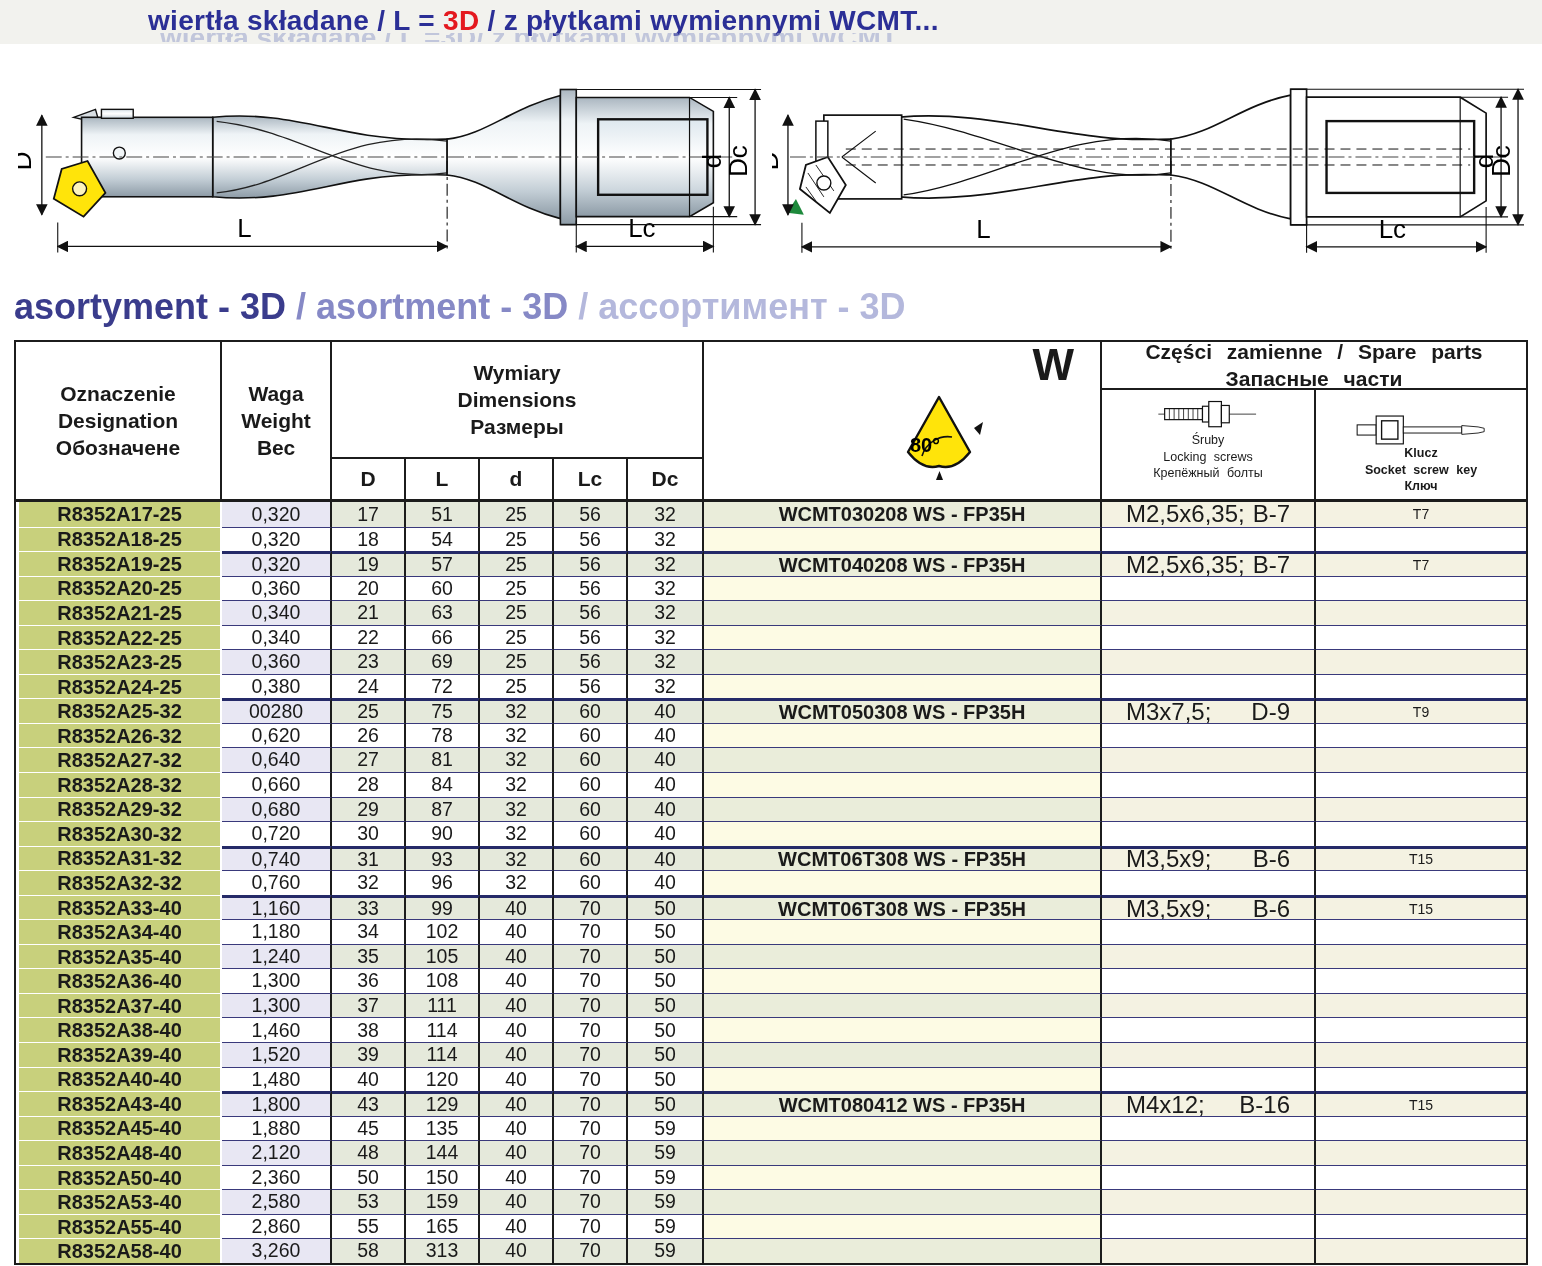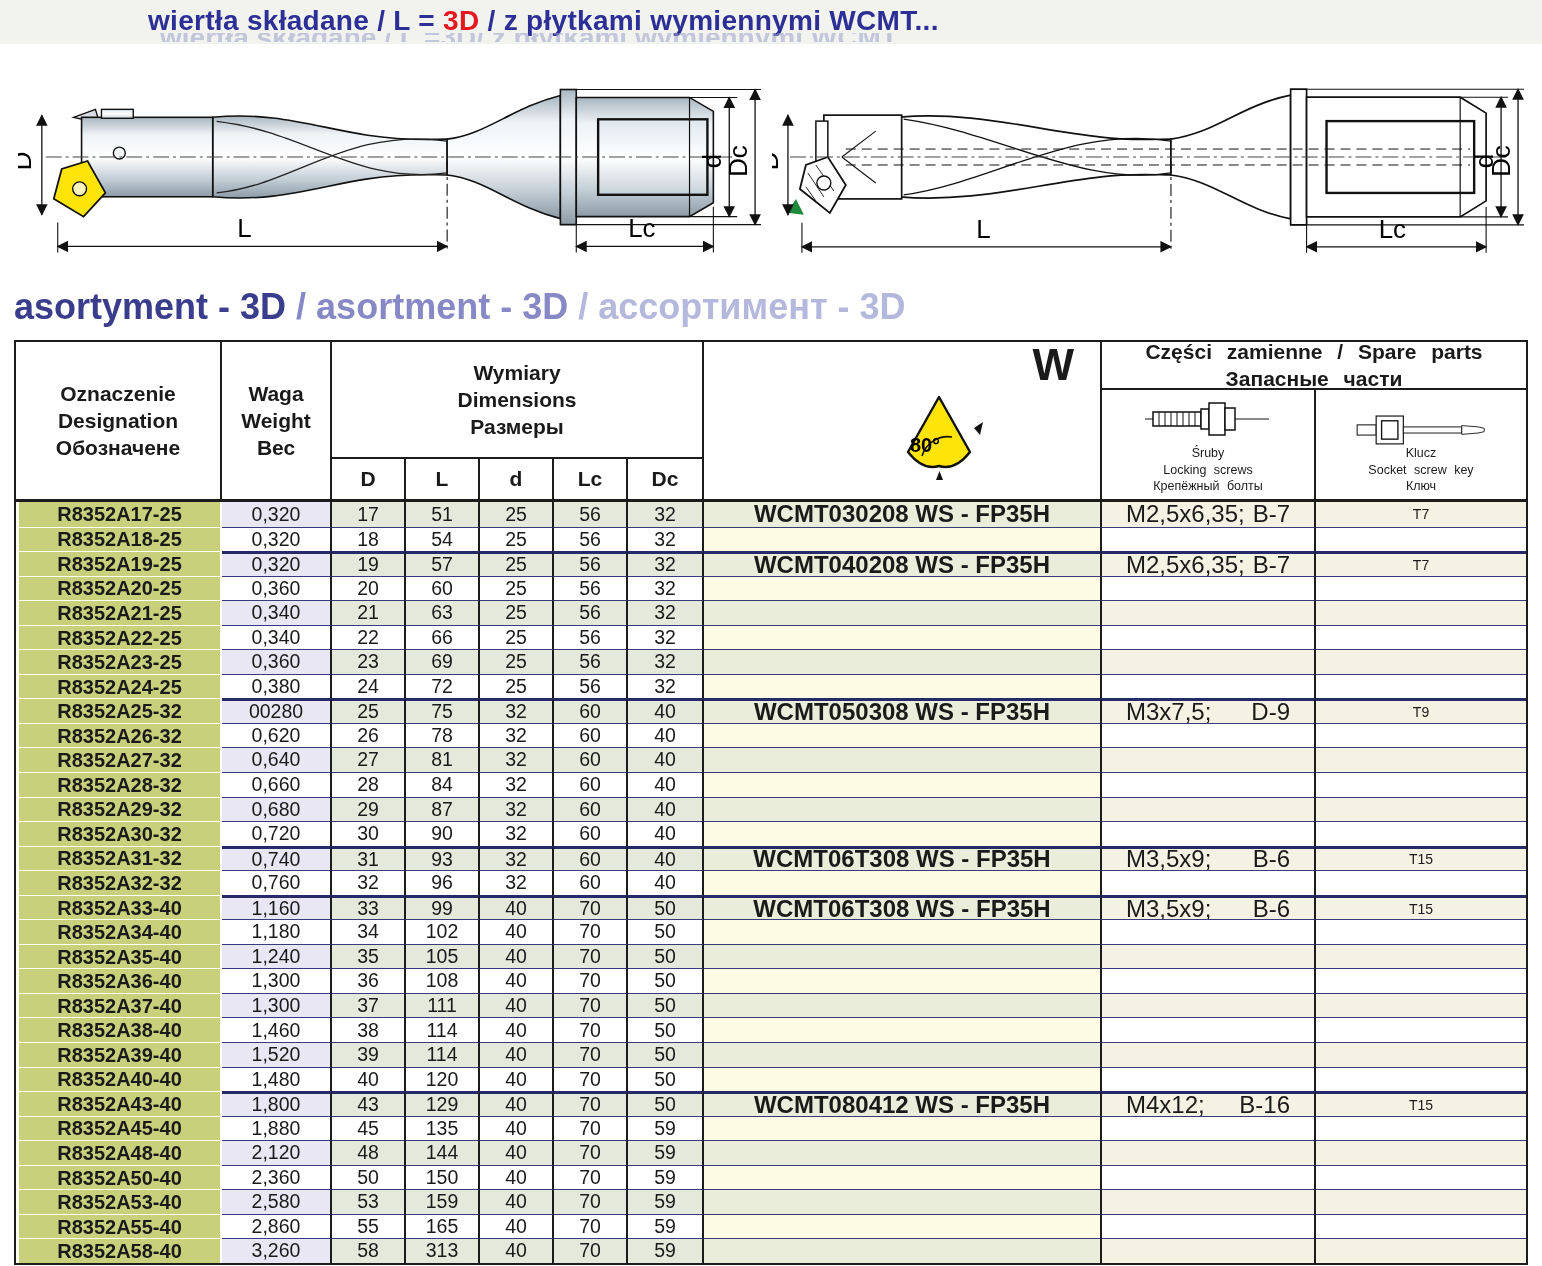--- a/index.html
+++ b/index.html
@@ -51,43 +51,43 @@
   .h-dim{grid-area:1/3/3/8;border-right:2px solid var(--border-black);border-bottom:2px solid var(--border-black);}
   .h-sub{box-sizing:border-box;display:flex;align-items:center;justify-content:center;
          font-weight:bold;font-size:21px;border-right:2px solid var(--border-black);}
   .h-sub:nth-of-type(8){border-right:2px solid var(--border-black);}
   .h-w{grid-area:1/8/4/9;border-right:2px solid var(--border-black);position:relative;}
   .w-letter{position:absolute;right:26px;top:-2px;font-size:44px;font-weight:bold;}
   .insert-icon{position:absolute;left:188px;top:50px;}
   .h-sp{grid-area:1/9/2/11;border-bottom:2px solid var(--border-black);box-sizing:border-box;
         display:flex;flex-direction:column;align-items:center;justify-content:center;}
   .h-sp .ln{word-spacing:9px;}
-  .h-scr{grid-area:2/9/4/10;border-right:2px solid var(--border-black);justify-content:space-between;padding:6px 0 5px;}
-  .h-key{grid-area:2/10/4/11;justify-content:center;padding:24px 0 5px;}
+  .h-scr{grid-area:2/9/4/10;border-right:2px solid var(--border-black);justify-content:space-between;padding:6px 0 18px;}
+  .h-key{grid-area:2/10/4/11;justify-content:center;padding:24px 0 5px;font-weight:bold;}
   .part-caption{font-size:12.5px;line-height:1.3;word-spacing:4px;text-align:center;}
   .part-caption span{display:block;}
 
   .tbody{display:block;}
   .trow{
     display:grid;
     grid-template-columns:206px 110px 74px 74px 74px 74px 76px 398px 214px 210px;
     height:24.55px;
     text-align:right;
   }
   .c{box-sizing:border-box;display:flex;align-items:center;justify-content:center;
      border-right:2px solid var(--border-black);border-top:1px solid var(--row-line-navy);
      font-size:19.5px;line-height:1;overflow:hidden;white-space:nowrap;}
   .c.key{border-right:none;}
   .c.des{
     background:var(--olive);font-weight:bold;font-size:20px;
     border-top:1.5px solid #ffffff;border-right:2px solid #ffffff;border-left:3px solid #ffffff;
   }
   .trow .c.wgt{background:#ffffff;}
   .trow .c.dim{background:#ffffff;}
-  .trow .c.ins{background:var(--w-even);font-weight:bold;font-size:24px;}
+  .trow .c.ins{background:var(--w-even);font-weight:bold;font-size:20px;}
   .trow .c.scr{background:#ffffff;justify-content:space-between;padding:0 24px;font-size:24px;}
   .trow .c.key{background:#ffffff;font-size:14px;}
   .trow.tint .c.wgt{background:var(--lavender);}
   .trow.tint .c.dim{background:var(--sage);}
   .trow.tint .c.ins{background:var(--w-odd);}
   .trow.tint .c.scr,.trow.tint .c.key{background:var(--ivory);}
   .trow.group-start .c{border-top:3px solid var(--group-line-navy);}
   .trow.group-start .c.des{border-top:1.5px solid #ffffff;}
   .trow:first-child .c{border-top:none;}
 </style>

